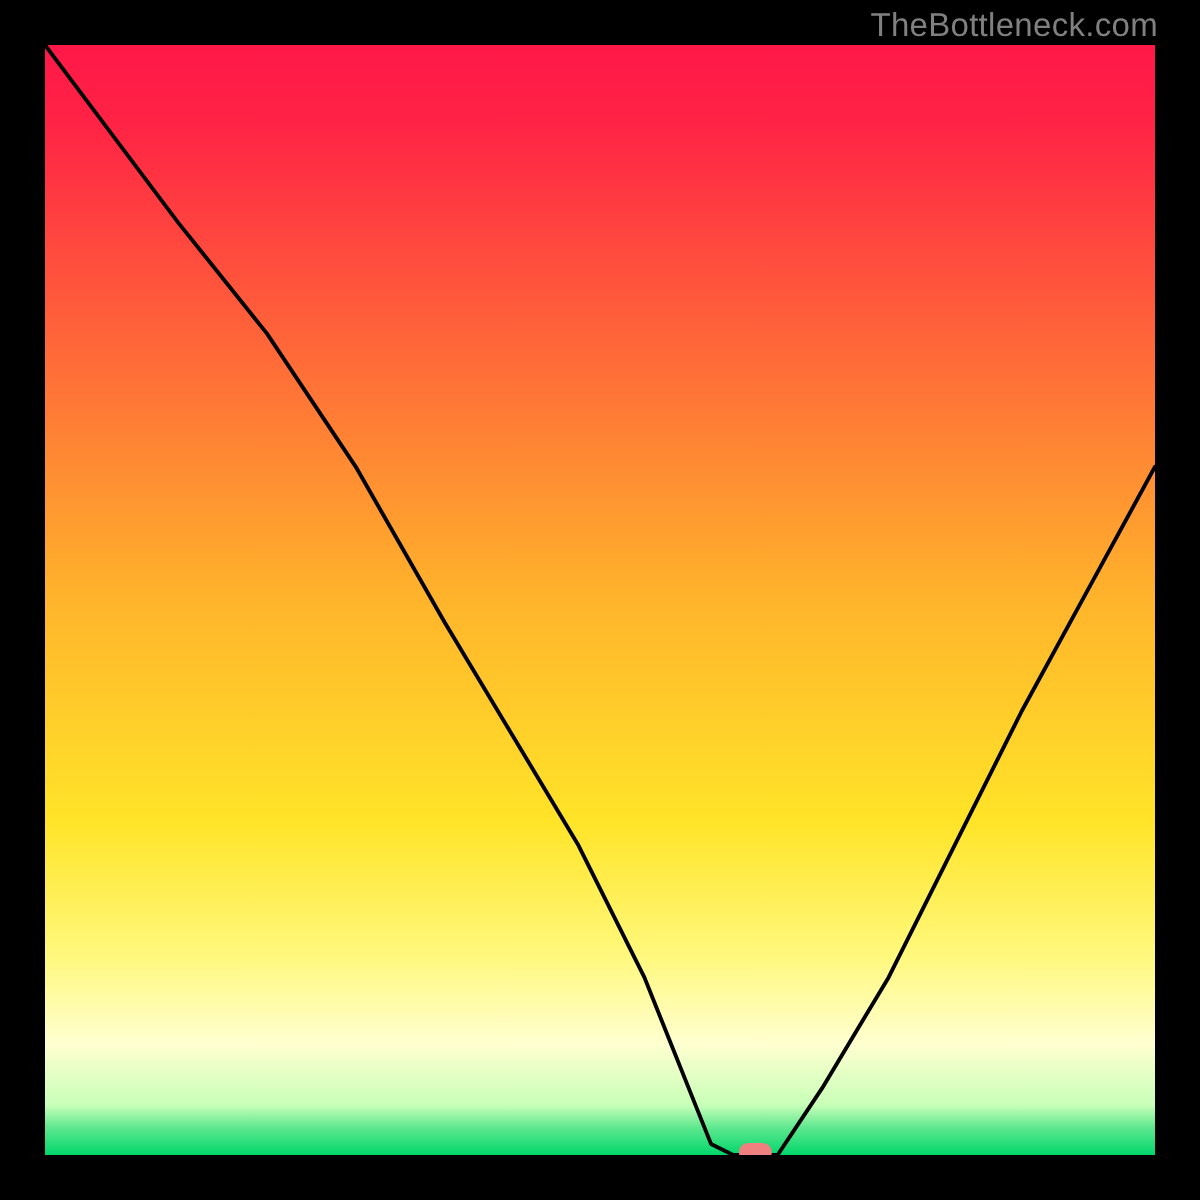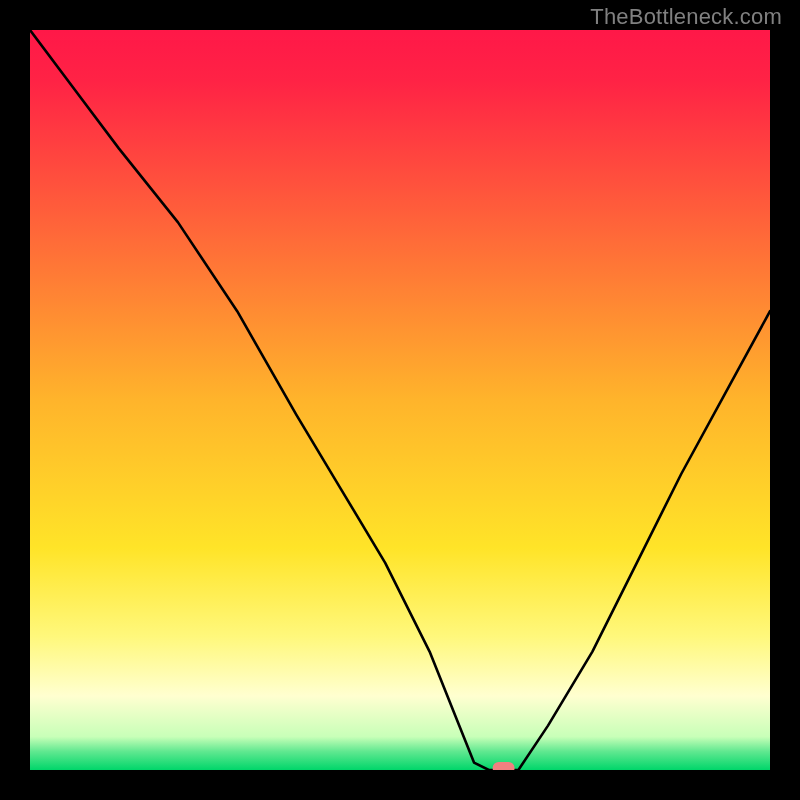--- a/index.html
+++ b/index.html
@@ -13,21 +13,21 @@
   }
   .frame {
     position: relative;
     width: 800px;
     height: 800px;
     background: #000;
   }
   .watermark {
     position: absolute;
     top: 4px;
-    right: 18px;
+    right: 28px;
     color: #808080;
     font-size: 22px;
     font-weight: 500;
     z-index: 10;
     letter-spacing: 0.2px;
   }
   .plot-area {
     position: absolute;
     left: 30px;
     top: 30px;

